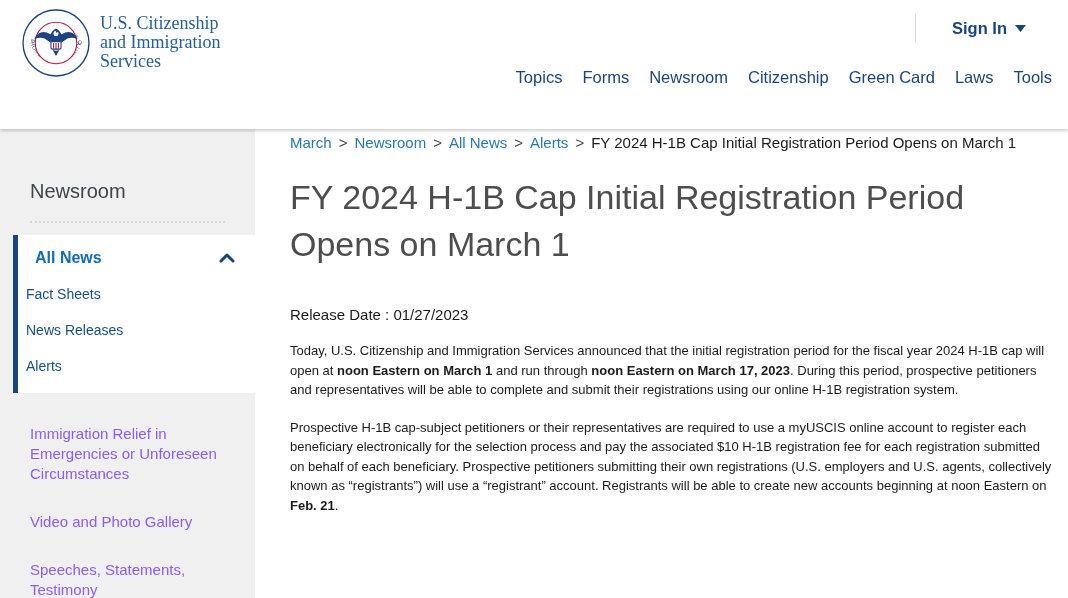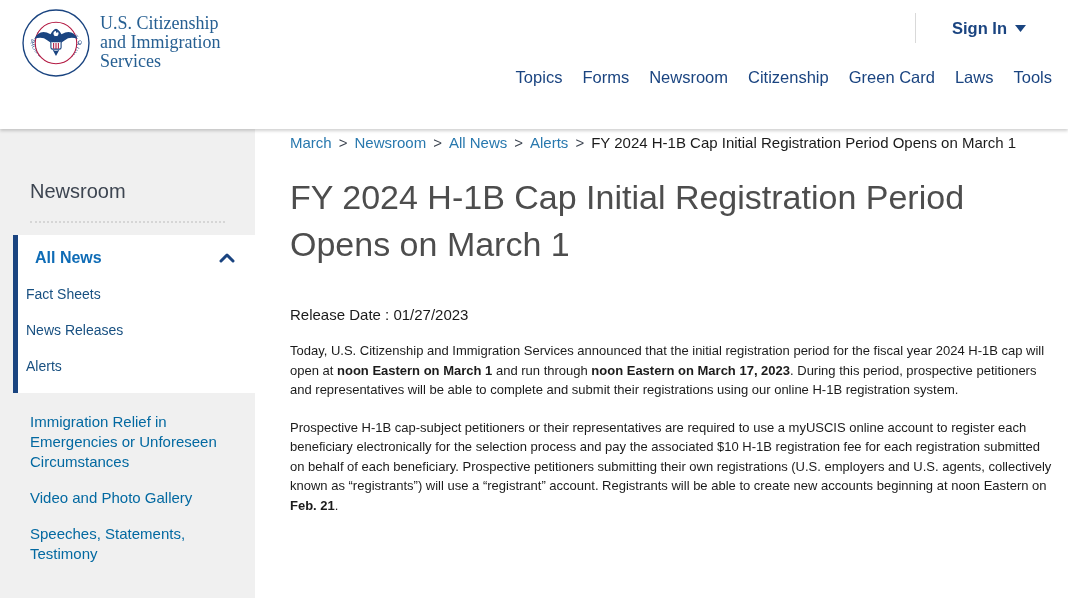--- a/index.html
+++ b/index.html
@@ -69,21 +69,21 @@
     font-size:16px; font-weight:bold; color:#0f6cb6; text-decoration:none; cursor:pointer;
   }
   .chevron-btn { background:none; border:none; cursor:pointer; line-height:0; padding:2px; }
   .subnav { list-style:none; margin-top:4px; }
   .subnav li { margin-top:18px; padding-left:8px; }
   .subnav a { font-size:14px; color:#185081; text-decoration:none; cursor:pointer; }
   .side-links { list-style:none; margin:19px 0 0 30px; }
   .side-links li { margin-bottom:16px; }
   .side-links a {
     display:inline-block; max-width:190px;
-    font-size:15px; line-height:20px; color:#0369a1; text-decoration:none; cursor:pointer;
+    font-size:15px; line-height:20px; color:#8b5cf6; text-decoration:none; cursor:pointer;margin-top:12px;
   }
 
   
   .main { position:absolute; left:290px; top:0; width:765px; }
   .breadcrumb { margin-top:30px; font-size:15px; line-height:20px; color:#3d4551; }
   .breadcrumb a { color:#2878ae; text-decoration:none; cursor:pointer; }
   .breadcrumb .sep { margin:0 7px; color:#3d4551; }
   .breadcrumb .current { color:#1b1b1b; }
   .article-title {
     margin-top:21px; max-width:750px;

